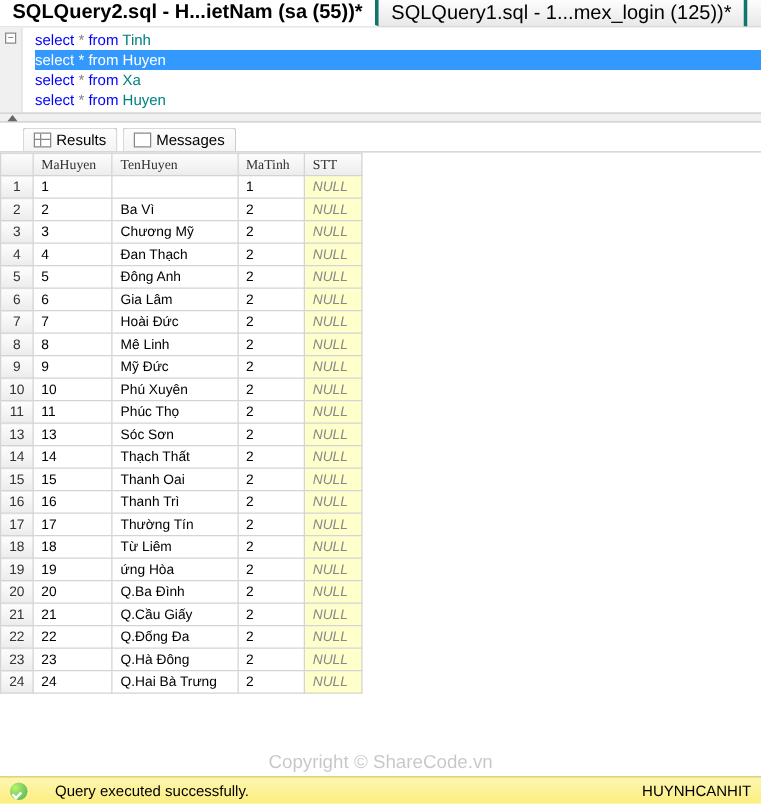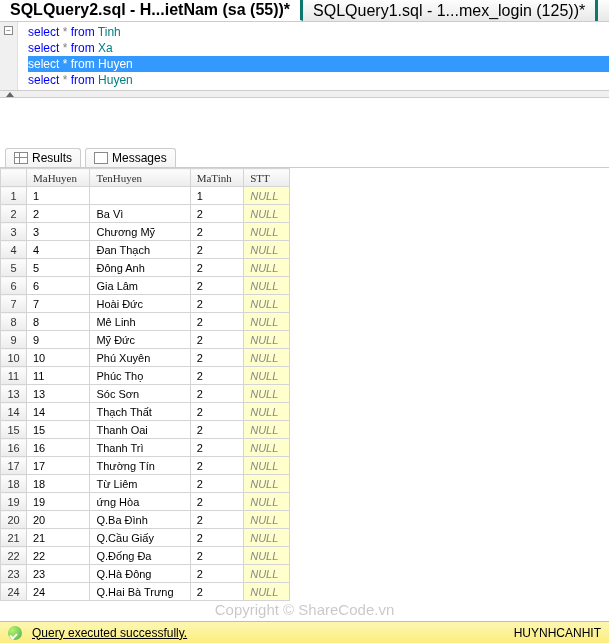--- a/index.html
+++ b/index.html
@@ -12,35 +12,35 @@
 .editor .collapse-box { position: absolute; left: 4px; top: 4px; width: 9px; height: 9px; border: 1px solid #888; background: #fff; font-size: 8px; line-height: 7px; text-align: center; color: #555; }
 .editor .lines { margin-left: 22px; }
 .line { white-space: pre; height: 16px; line-height: 16px; }
 .kw { color: #0000ff; }
 .star { color: #808080; }
 .obj { color: #008080; }
 .sel { background: #3399ff; color: #fff; }
 .sel .kw, .sel .star, .sel .obj { color: #fff; }
 .splitter { height: 8px; background: #f0f0f0; border-top: 1px solid #ccc; border-bottom: 1px solid #ccc; position: relative; }
 .splitter::before { content:""; position:absolute; left:6px; top:1px; width:0; height:0; border-left:4px solid transparent; border-right:4px solid transparent; border-bottom:5px solid #666; }
-.result-tabs { display: flex; align-items:center; padding: 4px 6px 0 5px; background:#fff; gap:4px;margin-top:46px; }
+.result-tabs { display: flex; align-items:center; padding: 4px 6px 0 18px; background:#fff; gap:4px; }
 .rtab { display:flex; align-items:center; gap:4px; padding: 2px 8px; border:1px solid #ccc; border-bottom:none; background:linear-gradient(#fdfdfd,#f4f4f4); border-radius:3px 3px 0 0; cursor:pointer; font-size:11px; }
 .rtab .ricon { width:14px; height:12px; display:inline-block; }
 .grid-icon { background: linear-gradient(#fff,#fff); border:1px solid #888; position:relative; }
 .grid-icon::before { content:""; position:absolute; left:4px; top:0; bottom:0; width:1px; background:#888; }
 .grid-icon::after { content:""; position:absolute; top:4px; left:0; right:0; height:1px; background:#888; }
 .msg-icon { border:1px solid #888; background:#fff; }
 .grid-wrap { flex:1; overflow:auto; border-top:1px solid #ccc; }
 table.grid { border-collapse: collapse; width: 290px; }
 table.grid th, table.grid td { border: 1px solid #d4d4d4; padding: 1px 6px; font-size: 11px; text-align: left; height: 18px; white-space: nowrap; }
 table.grid th { background: linear-gradient(#fdfdfd,#ececec); font-weight: normal; color:#333;font-family:Liberation Serif, serif; }
 table.grid th.rowhead, table.grid td.rowhead { background: linear-gradient(#fdfdfd,#ececec); width: 26px; text-align:center; color:#333; }
 table.grid td.stt { background: #ffffcc; color:#888; font-style: italic; }
 .statusbar { height: 22px; background: linear-gradient(#fdf6b3,#fcee7e); border-top:1px solid #d4c84a; display:flex; align-items:center; justify-content:space-between; padding: 0 8px; font-size:11px; }
-.statusbar .left { display:flex; align-items:flex-start; gap:10px;text-decoration:underline; }
+.statusbar .left { display:flex; align-items:flex-start; gap:22px; }
 .ok-icon { width:14px; height:14px; border-radius:50%; background: radial-gradient(circle at 30% 30%, #b6f26f, #4caf50); position:relative; }
 .ok-icon::after { content:""; position:absolute; left:3px; top:6px; width:3px; height:5px; border-right:2px solid #fff; border-bottom:2px solid #fff; transform: rotate(45deg); }
 .watermark { position:absolute; bottom:25px; left:0; right:0; text-align:center; color: rgba(0,0,0,0.22); font-size:15px; pointer-events:none; }
 .brand { position:absolute; top:26px; right:10px; font-weight:bold; display:flex; align-items:center; gap:4px; font-size:16px; color:#555; letter-spacing:0.5px; }
 .brand .share { color:#6aa84f; }
 .brand .code { color:#888; }
 .brand .vn { color:#6aa84f; font-size:12px; }
 .brand-icon { width:18px; height:18px; border:2px solid #8bc34a; border-radius:50%; position:relative; }
 .brand-icon::after { content:""; position:absolute; top:5px; left:10px; width:0; height:0; border-left:5px solid #ffb300; border-top:3px solid transparent; border-bottom:3px solid transparent; }
 </style>
@@ -59,22 +59,22 @@
     <span class="code">CODE</span>
     <span class="vn">.vn</span>
 </div>
 
 <div class="editor">
   <div class="gutter">
     <div class="collapse-box">−</div>
   </div>
   <div class="lines" id="sql-lines">
       <div class="line"><span class="kw">select</span> <span class="star">*</span> <span class="kw">from</span> <span class="obj">Tinh</span></div>
+      <div class="line sel"><span class="kw">select</span> <span class="star">*</span> <span class="kw">from</span> <span class="obj">Huyen</span></div>
       <div class="line"><span class="kw">select</span> <span class="star">*</span> <span class="kw">from</span> <span class="obj">Xa</span></div>
-      <div class="line sel"><span class="kw">select</span> <span class="star">*</span> <span class="kw">from</span> <span class="obj">Huyen</span></div>
       <div class="line"><span class="kw">select</span> <span class="star">*</span> <span class="kw">from</span> <span class="obj">Huyen</span></div>
     </div>
 </div>
 
 <div class="splitter"></div>
 
 <div class="result-tabs">
   <div class="rtab">
     <span class="ricon grid-icon"></span>
     <span>Results</span>

